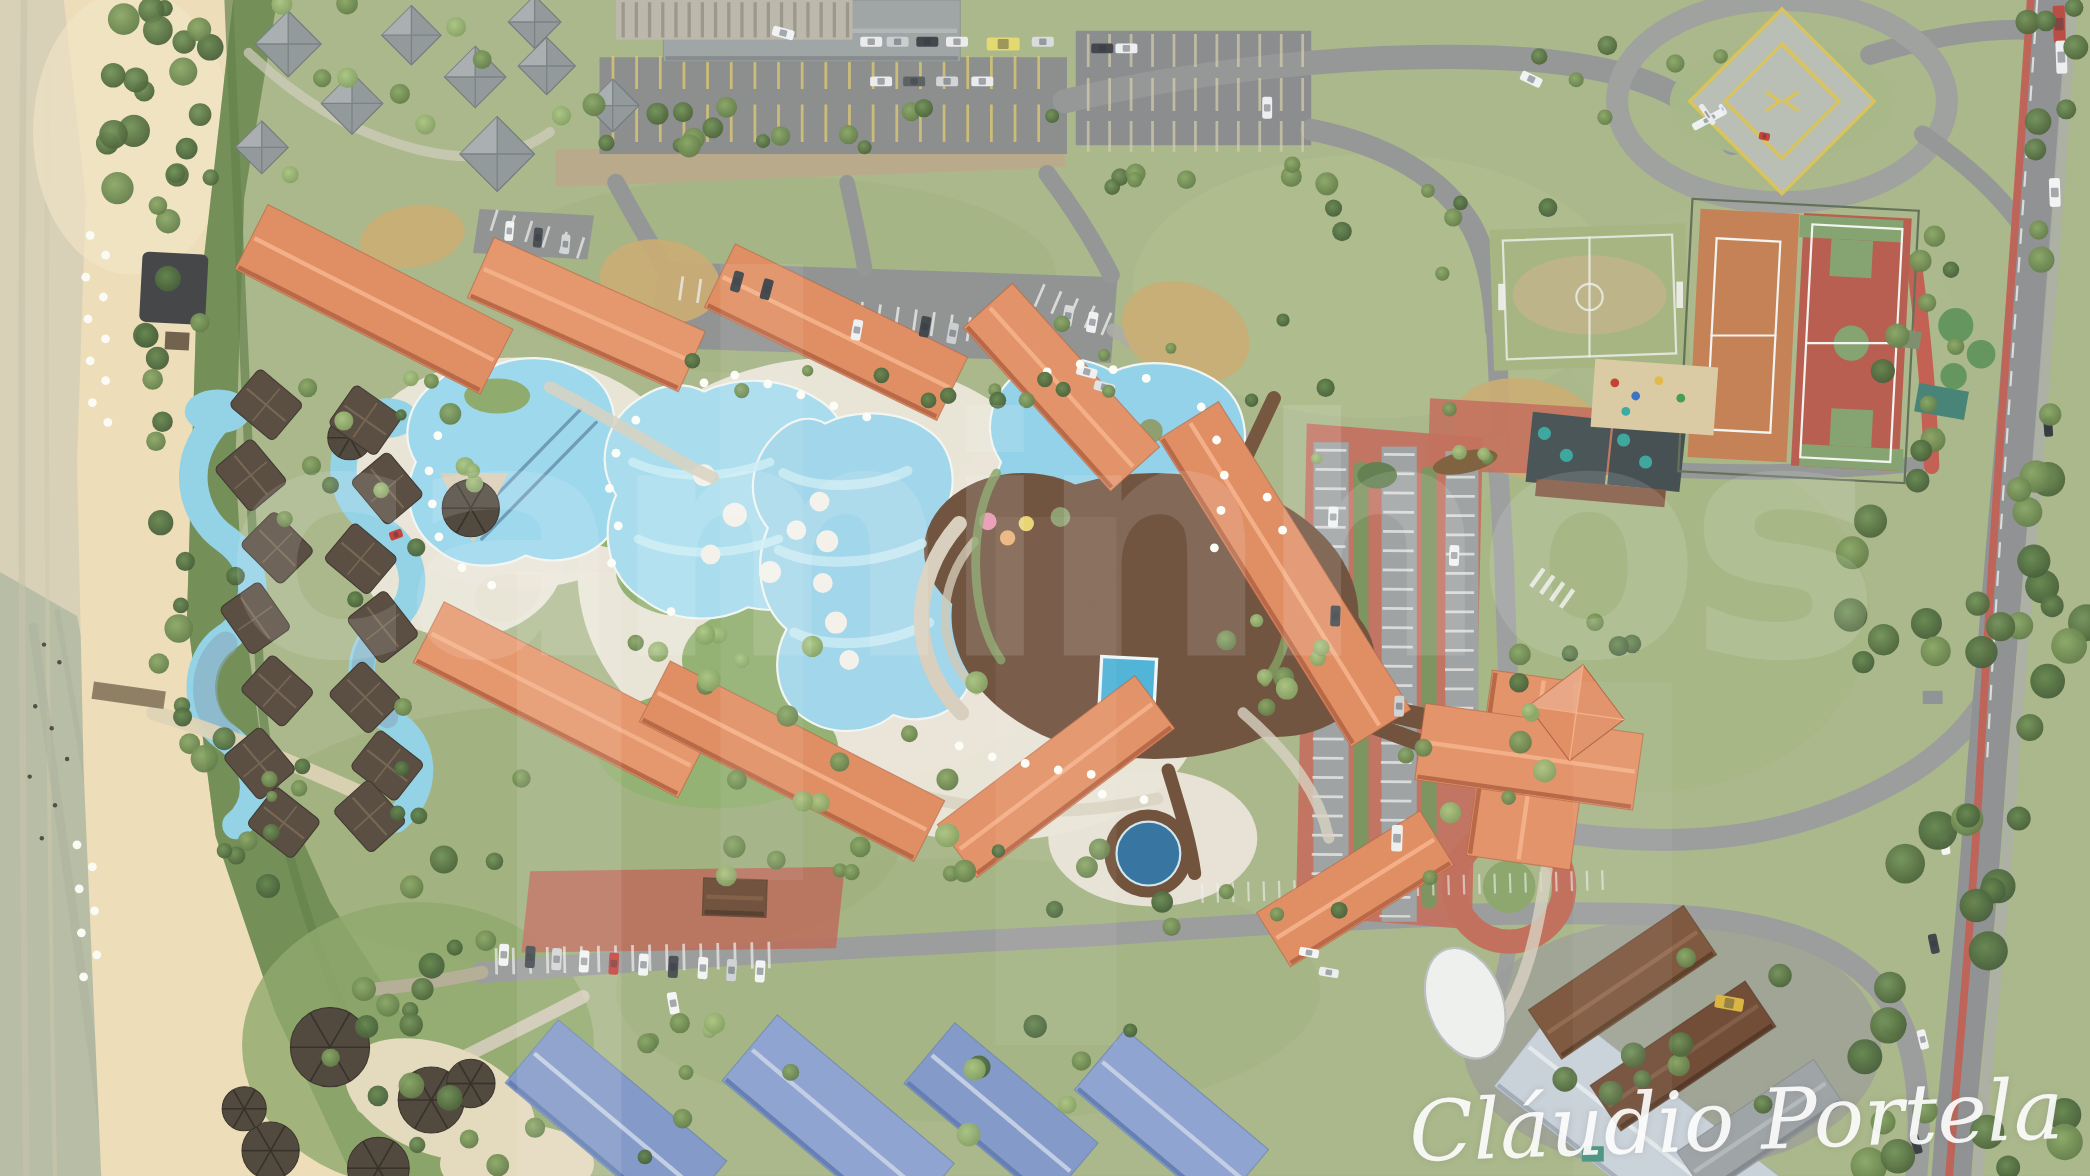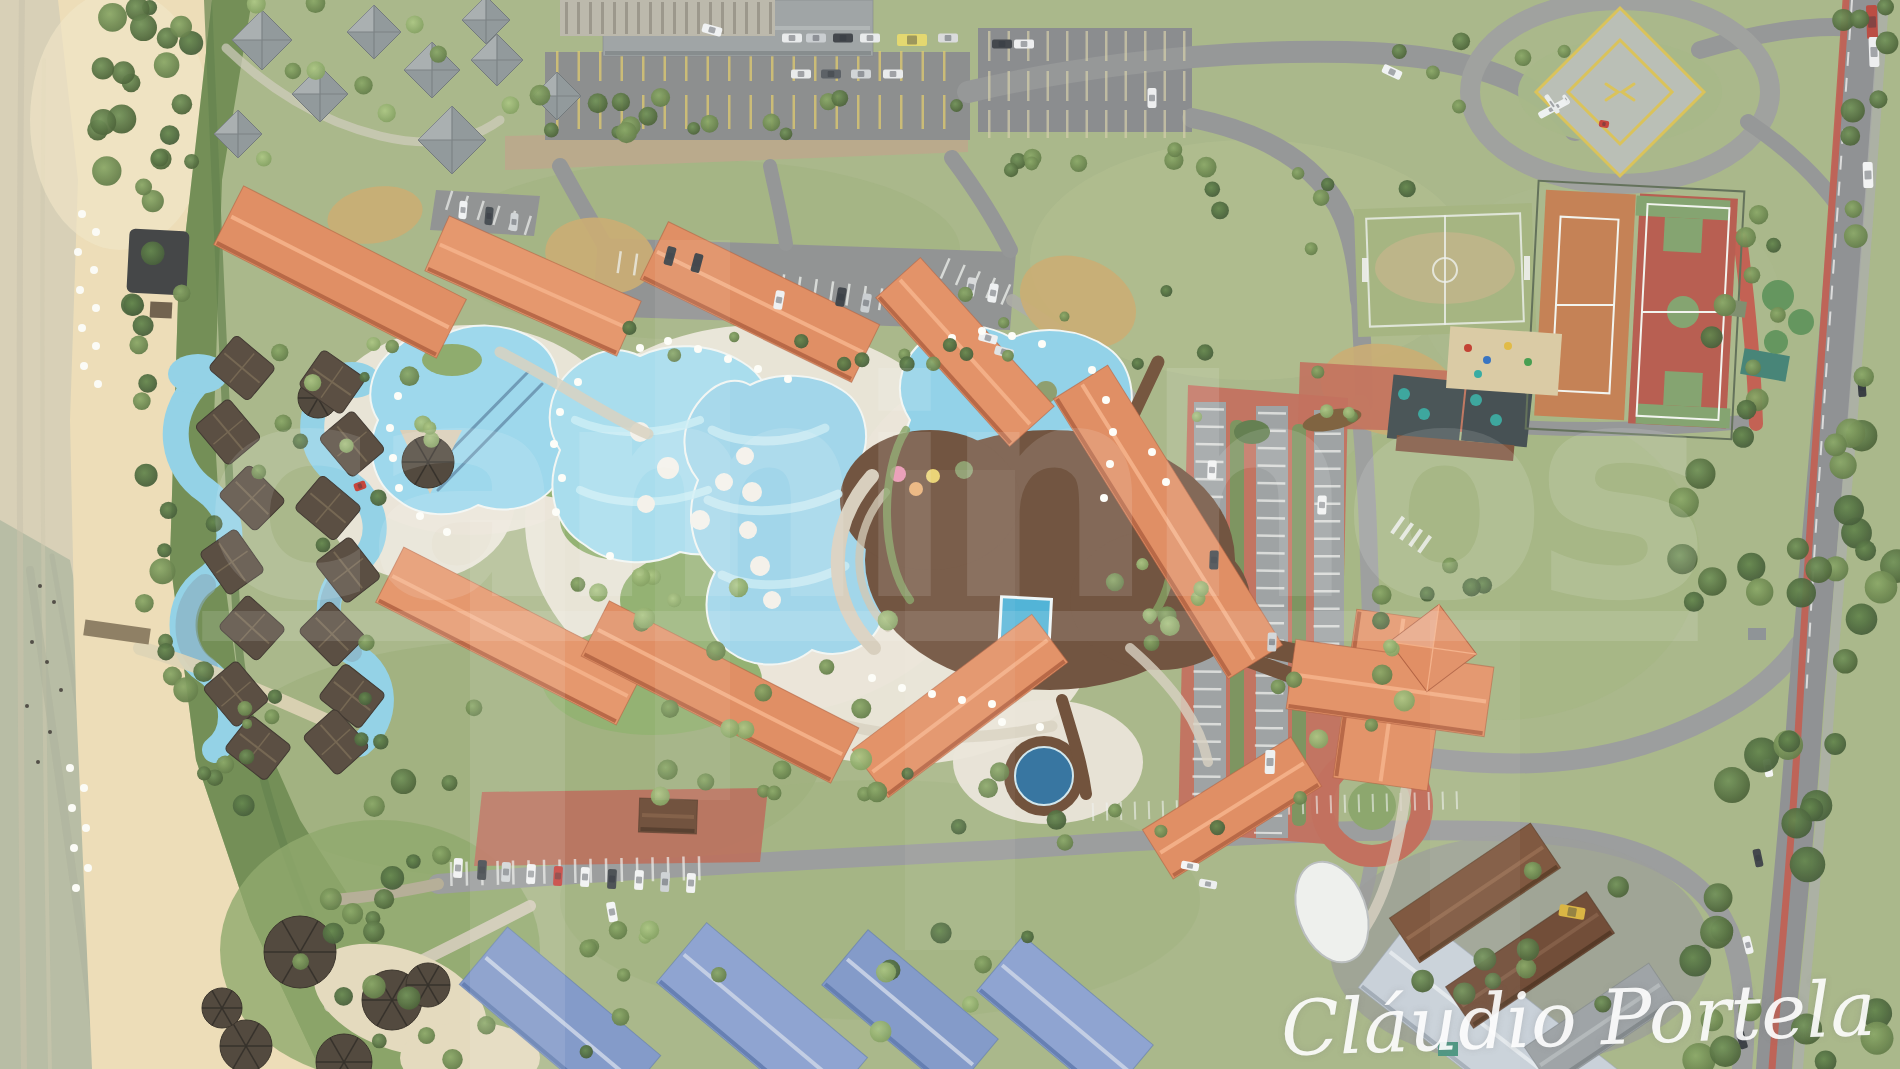--- a/index.html
+++ b/index.html
@@ -1,21 +1,21 @@
 <!DOCTYPE html>
 <html><head>
 <meta charset="utf-8">
 <style>
   html,body{margin:0;padding:0;background:#222;}
   #photo{position:relative;width:1900px;height:1069px;overflow:hidden;
          font-family:"DejaVu Sans",sans-serif;background:#a6b586;}
   #photo svg{position:absolute;left:0;top:0;}
   .brandmark{position:absolute;left:0;right:0;top:318px;text-align:center;z-index:5;
     font:700 300px "DejaVu Sans",sans-serif;letter-spacing:-14px;
-    color:rgba(255,255,255,0.12);pointer-events:none;user-select:none;text-decoration:underline;}
+    color:rgba(255,255,255,0.12);pointer-events:none;user-select:none;}
   .signature{position:absolute;right:24px;bottom:6px;z-index:6;
     font:italic 76px "DejaVu Serif",serif;color:rgba(255,255,255,0.90);
     transform:rotate(-2deg);pointer-events:none;user-select:none;
     text-shadow:0 0 6px rgba(120,120,120,0.25);}
 </style>
 </head>
 <body>
 
 <div id="photo">
   <svg id="scene" width="1900" height="1069" viewBox="0 0 1900 1069">

